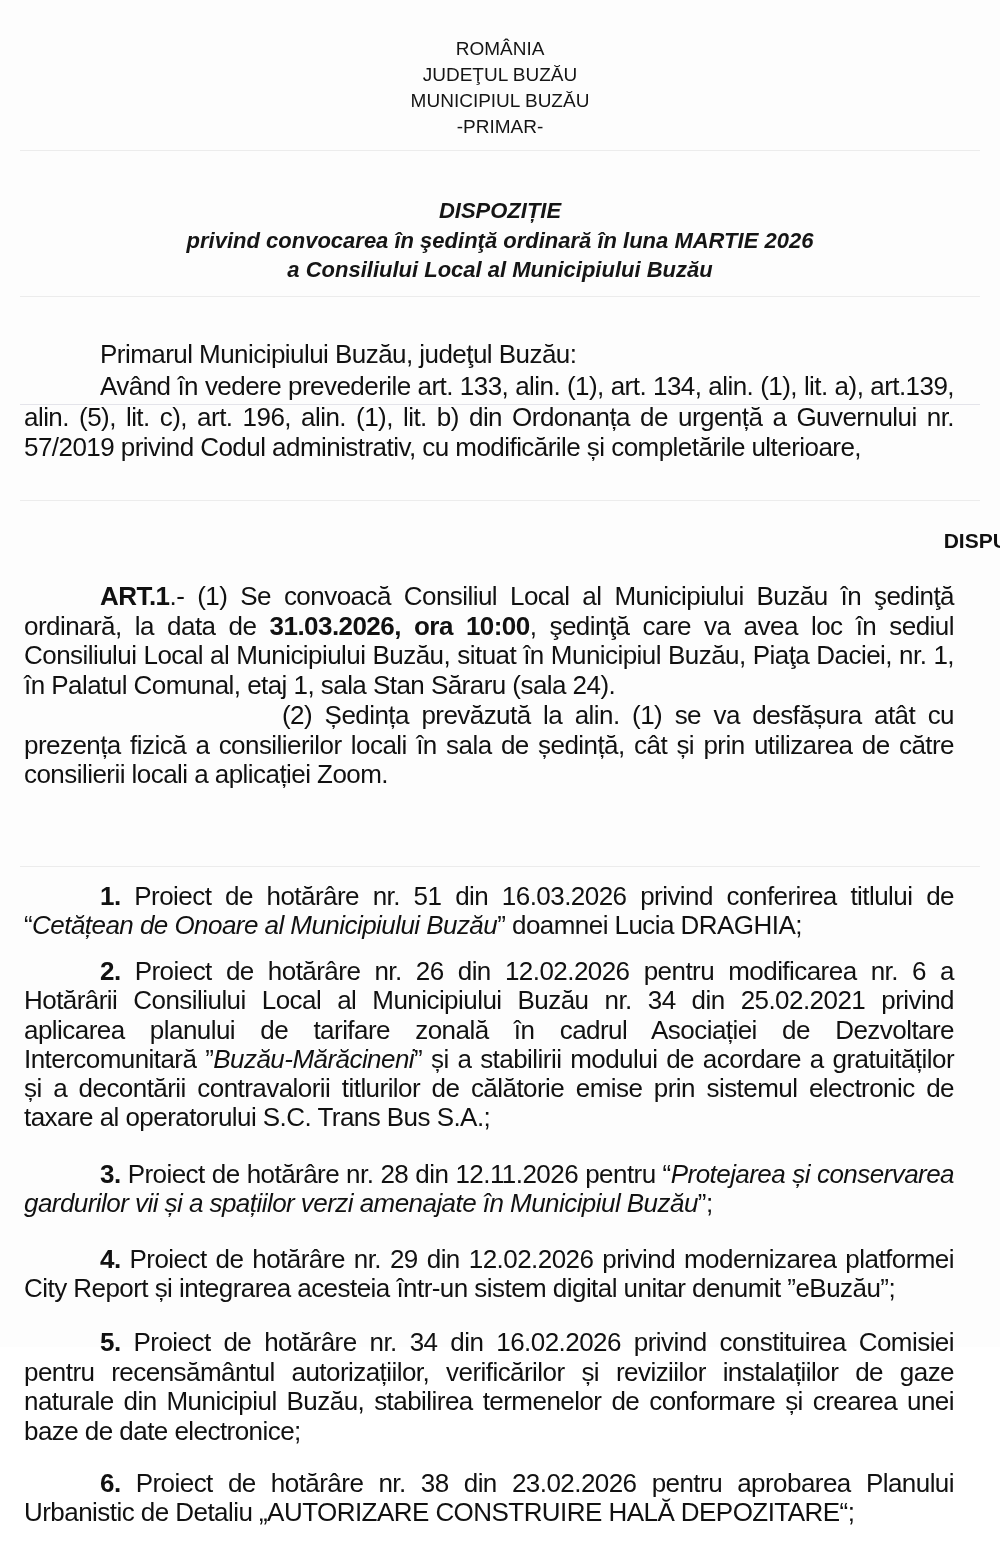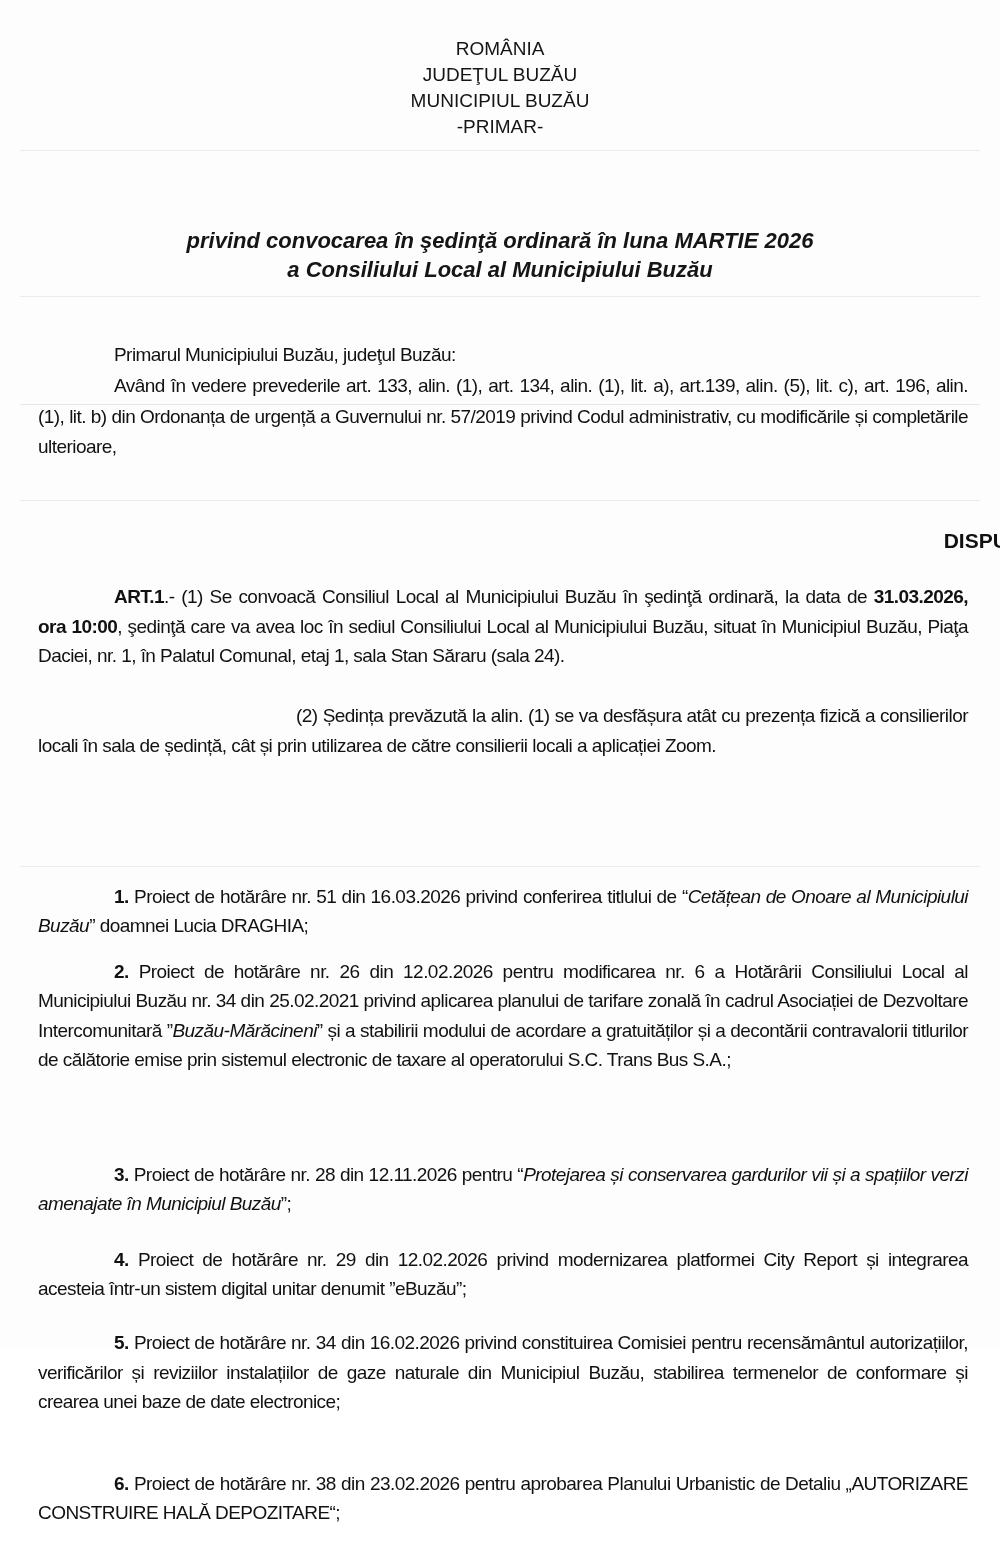--- a/index.html
+++ b/index.html
@@ -21,22 +21,22 @@
   .hdr {
     position: absolute; left: 0; width: 1000px; text-align: center;
     font-size: 19px; line-height: 26px; color: #151515;
   }
   .title {
     position: absolute; left: 0; width: 1000px; text-align: center;
     font-weight: bold; font-style: italic; font-size: 22px; line-height: 29px;
     color: #151515;
   }
   .para {
-    position: absolute; left: 38px; width: 930px;
-    font-size: 19px; line-height: 29px; text-align: justify;
+    position: absolute; left: 24px; width: 930px;
+    font-size: 26px; line-height: 29px; text-align: justify;
     font-family: "Liberation Sans", sans-serif;
     letter-spacing: -0.55px;
   }
   .indent { text-indent: 76px; }
   .b { font-weight: bold; }
   .i { font-style: italic; }
   .center-b {
     position: absolute; left: 0; width: 1000px; text-align: right;
     font-weight: bold; font-size: 21px; line-height: 28px; margin-left: 44px;
   }
@@ -54,20 +54,21 @@
   <div class="bleed" style="top:296px"></div>
   <div class="bleed" style="top:404px;background:#e4e4ea"></div>
   <div class="bleed" style="top:500px"></div>
   <div class="bleed" style="top:866px"></div>
 
   <div class="hdr" style="top:36px">ROMÂNIA</div>
   <div class="hdr" style="top:62px">JUDEŢUL BUZĂU</div>
   <div class="hdr" style="top:88px">MUNICIPIUL BUZĂU</div>
   <div class="hdr" style="top:114px">-PRIMAR-</div>
 
+  <div class="title" style="top:196px">DISPOZIȚIE</div>
   <div class="title" style="top:226px">privind convocarea în şedinţă ordinară în luna MARTIE 2026</div>
   <div class="title" style="top:255px">a Consiliului Local al Municipiului Buzău</div>
 
   <div class="para indent" style="top:340px">Primarul Municipiului Buzău, judeţul Buzău:</div>
   <div class="para indent" style="top:371px; line-height:30.5px">Având în vedere prevederile art. 133, alin. (1), art. 134, alin. (1), lit. a), art.139, alin. (5), lit. c), art. 196, alin. (1), lit. b) din Ordonanța de urgență a Guvernului nr. 57/2019 privind Codul administrativ, cu modificările și completările ulterioare,</div>
 
   <div class="center-b" style="top:527px">DISPUNE:</div>
 
   <div class="para indent" style="top:582px; line-height:29.5px">
     <span class="b">ART.1</span><span>.- </span><span>(1) Se convoacă Consiliul Local al Municipiului Buzău în şedinţă ordinară, la data de </span><span class="b">31.03.2026, ora 10:00</span><span>, şedinţă care va avea loc în sediul Consiliului Local al Municipiului Buzău, situat în Municipiul Buzău, Piaţa Daciei, nr. 1, în Palatul Comunal, etaj 1, sala Stan Săraru (sala 24).</span>

